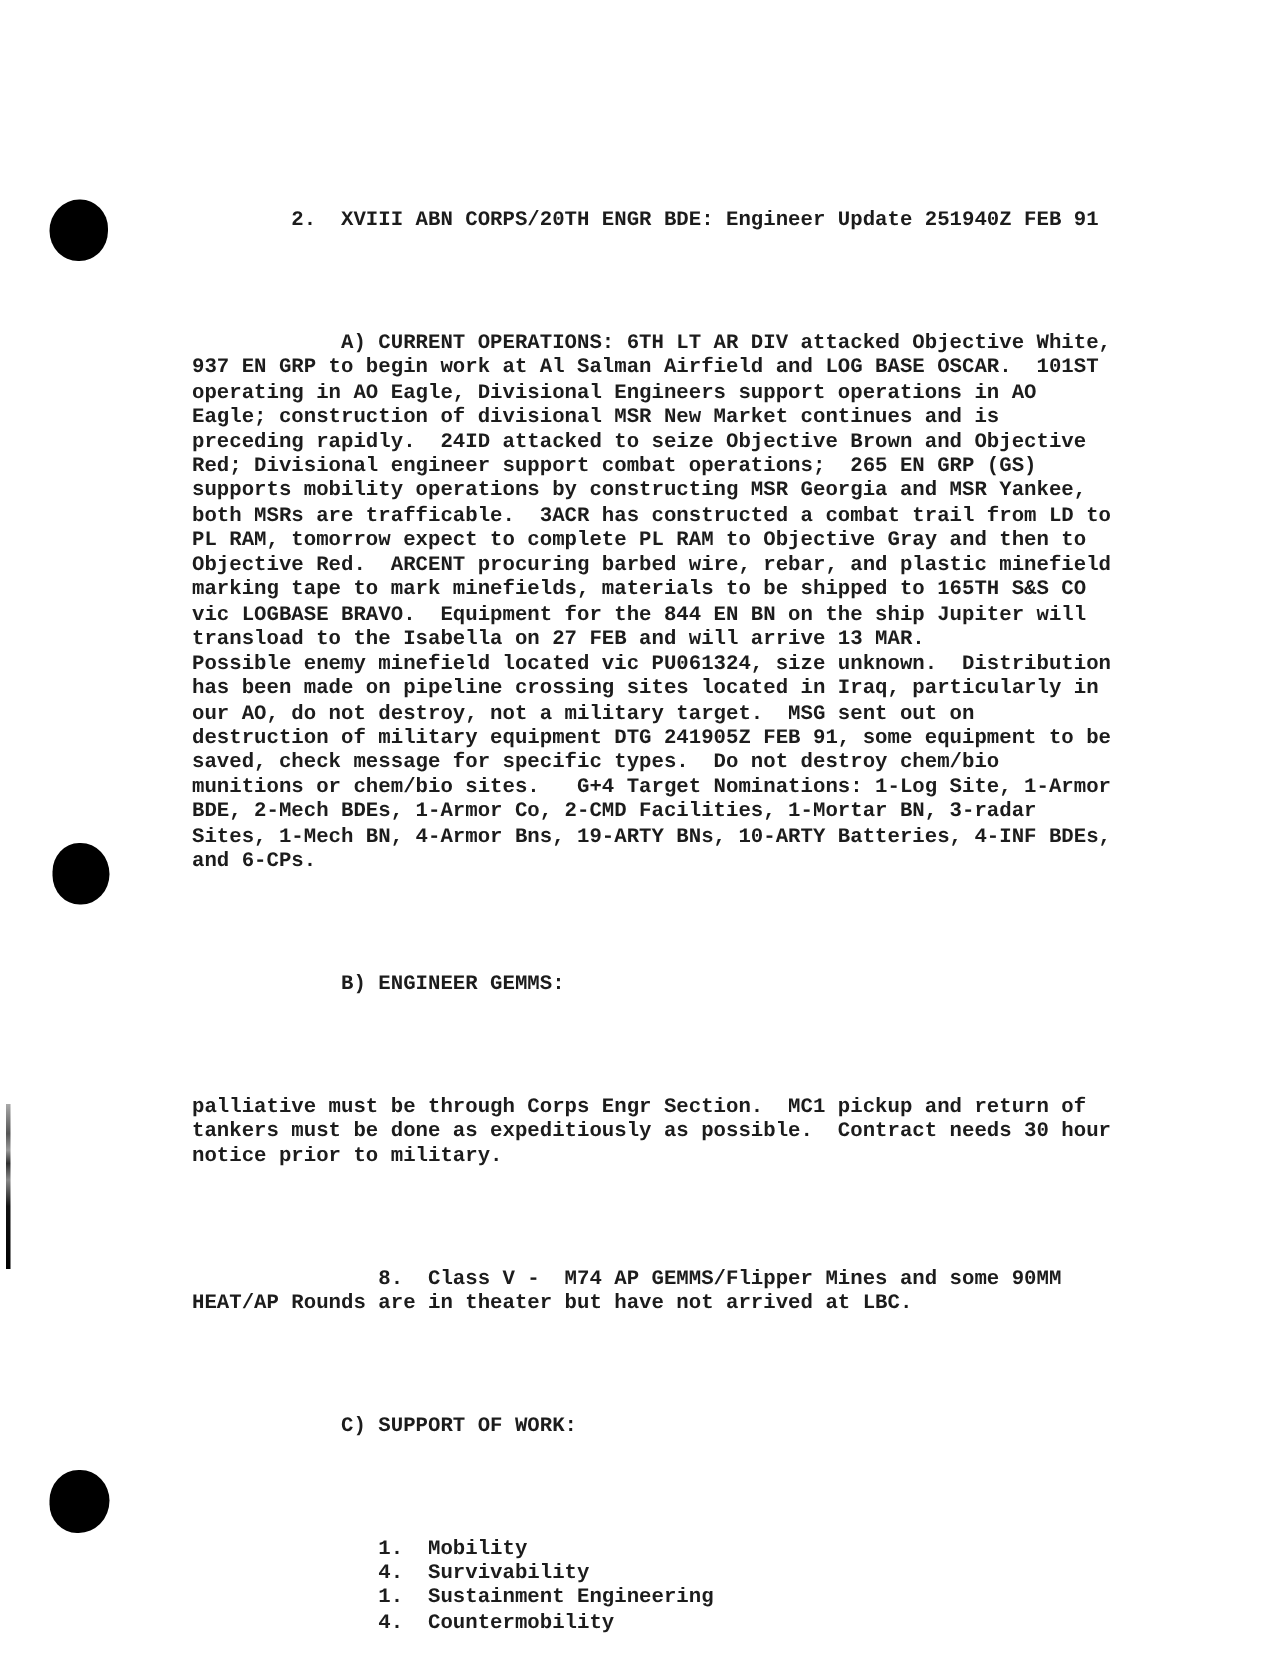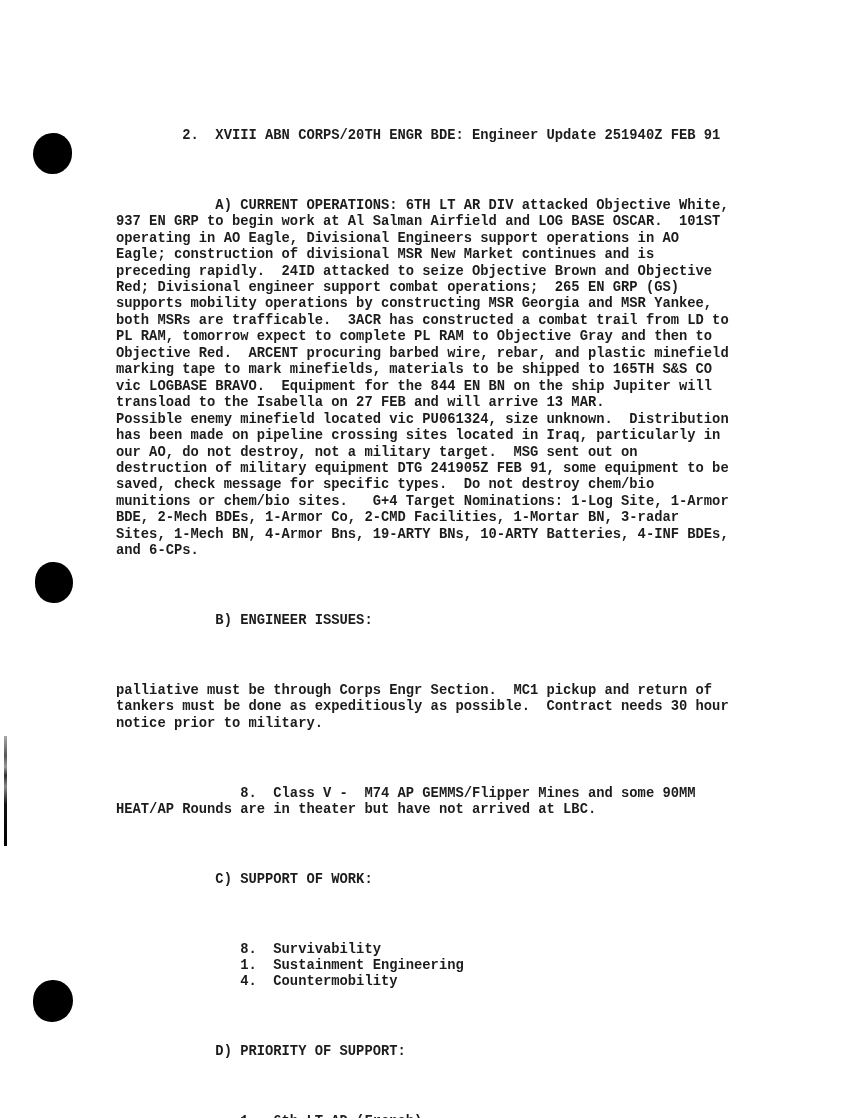--- a/index.html
+++ b/index.html
@@ -15,21 +15,21 @@
     position: absolute;
     left: 112px;
     top: 91px;
     font-size: 13.8px;
     line-height: 16.45px;
     font-weight: 700;
     color: #1c1c1c;
     white-space: pre;
     letter-spacing: 0;
   }
-  .block { margin: 4px; padding: 0; }
+  .block { margin: 16px; padding: 0; }
   .block + .block { margin-top: 16.45px; }
   .line { white-space: pre; }
   .punch {
     position: absolute;
     background: #000;
     border-radius: 50%;
   }
   .punch-1 { left: 33px; top: 133px; width: 39px; height: 41px; border-radius: 52% 48% 50% 50%; }
   .punch-2 { left: 35px; top: 562px; width: 38px; height: 41px; border-radius: 48% 52% 51% 49%; }
   .punch-3 { left: 33px; top: 980px; width: 40px; height: 42px; border-radius: 50% 50% 53% 47%; }
@@ -50,23 +50,23 @@
 <div class="page">
 
   <span class="punch punch-1"></span>
   <span class="punch punch-2"></span>
   <span class="punch punch-3"></span>
   <span class="edge-line"></span>
 
   <div class="textblock">
     <div class="block"><div class="line">        2.  XVIII ABN CORPS/20TH ENGR BDE: Engineer Update 251940Z FEB 91</div></div>
     <div class="block"><div class="line">            A) CURRENT OPERATIONS: 6TH LT AR DIV attacked Objective White,</div><div class="line">937 EN GRP to begin work at Al Salman Airfield and LOG BASE OSCAR.  101ST</div><div class="line">operating in AO Eagle, Divisional Engineers support operations in AO</div><div class="line">Eagle; construction of divisional MSR New Market continues and is</div><div class="line">preceding rapidly.  24ID attacked to seize Objective Brown and Objective</div><div class="line">Red; Divisional engineer support combat operations;  265 EN GRP (GS)</div><div class="line">supports mobility operations by constructing MSR Georgia and MSR Yankee,</div><div class="line">both MSRs are trafficable.  3ACR has constructed a combat trail from LD to</div><div class="line">PL RAM, tomorrow expect to complete PL RAM to Objective Gray and then to</div><div class="line">Objective Red.  ARCENT procuring barbed wire, rebar, and plastic minefield</div><div class="line">marking tape to mark minefields, materials to be shipped to 165TH S&amp;S CO</div><div class="line">vic LOGBASE BRAVO.  Equipment for the 844 EN BN on the ship Jupiter will</div><div class="line">transload to the Isabella on 27 FEB and will arrive 13 MAR.</div><div class="line">Possible enemy minefield located vic PU061324, size unknown.  Distribution</div><div class="line">has been made on pipeline crossing sites located in Iraq, particularly in</div><div class="line">our AO, do not destroy, not a military target.  MSG sent out on</div><div class="line">destruction of military equipment DTG 241905Z FEB 91, some equipment to be</div><div class="line">saved, check message for specific types.  Do not destroy chem/bio</div><div class="line">munitions or chem/bio sites.   G+4 Target Nominations: 1-Log Site, 1-Armor</div><div class="line">BDE, 2-Mech BDEs, 1-Armor Co, 2-CMD Facilities, 1-Mortar BN, 3-radar</div><div class="line">Sites, 1-Mech BN, 4-Armor Bns, 19-ARTY BNs, 10-ARTY Batteries, 4-INF BDEs,</div><div class="line">and 6-CPs.</div></div>
-    <div class="block"><div class="line">            B) ENGINEER ISSUES:</div></div>
+    <div class="block"><div class="line">            B) ENGINEER GEMMS:</div></div>
     <div class="block"><div class="line">palliative must be through Corps Engr Section.  MC1 pickup and return of</div><div class="line">tankers must be done as expeditiously as possible.  Contract needs 30 hour</div><div class="line">notice prior to military.</div></div>
     <div class="block"><div class="line">               8.  Class V -  M74 AP GEMMS/Flipper Mines and some 90MM</div><div class="line">HEAT/AP Rounds are in theater but have not arrived at LBC.</div></div>
     <div class="block"><div class="line">            C) SUPPORT OF WORK:</div></div>
-    <div class="block"><div class="line">               8.  Survivability</div><div class="line">               1.  Sustainment Engineering</div><div class="line">               4.  Countermobility</div></div>
+    <div class="block"><div class="line">               1.  Mobility</div><div class="line">               4.  Survivability</div><div class="line">               1.  Sustainment Engineering</div><div class="line">               4.  Countermobility</div></div>
     <div class="block"><div class="line">            D) PRIORITY OF SUPPORT:</div></div>
     <div class="block"><div class="line">               1.  6th LT AD (French)</div></div>
     
   </div>
 
 </div>
 
 </body></html>

